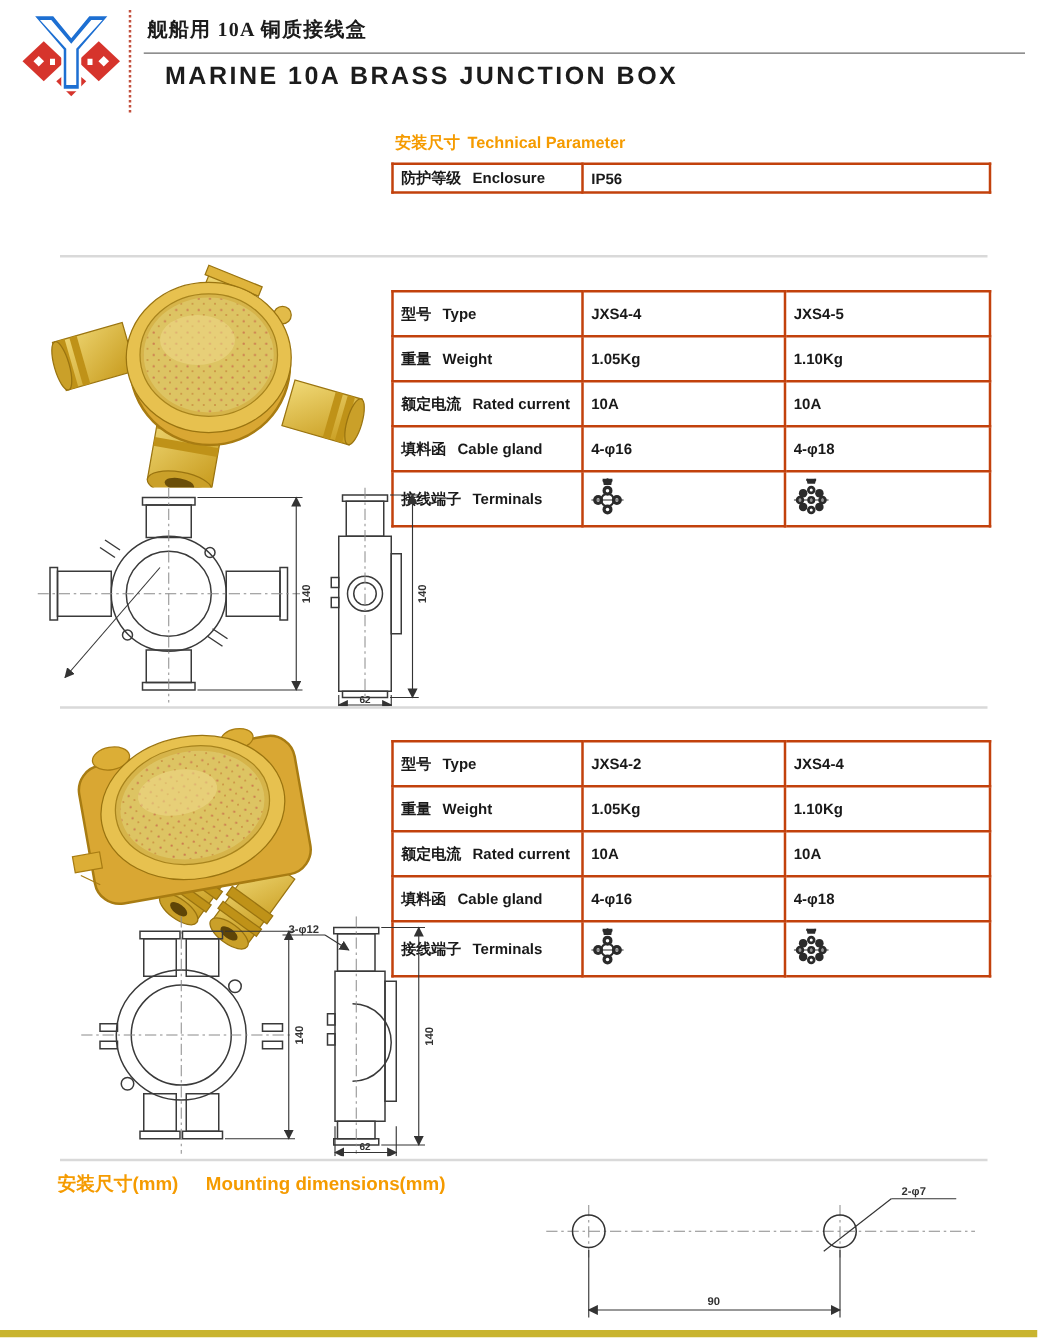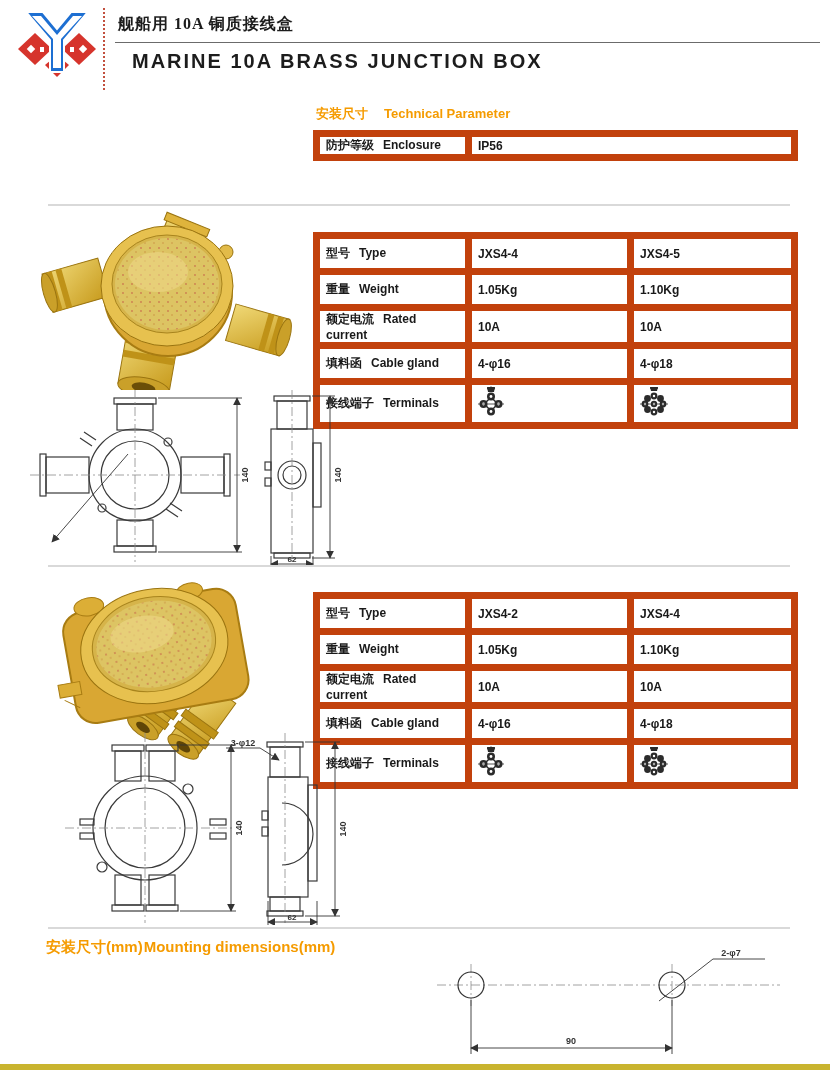--- a/index.html
+++ b/index.html
@@ -9,26 +9,26 @@
   }
   .abs{position:absolute;}
   
   .logo-sep{left:103px;top:8px;height:82px;width:0;border-left:2px dotted #c2503e;}
   .title-zh{left:118px;top:14px;font-size:16px;font-weight:bold;letter-spacing:1px;font-family:Liberation Serif, serif;}
   .title-rule{left:115px;top:42px;width:705px;border-top:1px solid #6b6b6b;height:0;}
   .title-en{left:132px;top:50px;font-size:20px;font-weight:bold;letter-spacing:2px;
             font-family:Liberation Sans, sans-serif;}
   
   .sec-heading{color:#F59B00;font-weight:bold;font-size:13px;letter-spacing:0;}
-  .sec-heading .en{margin-left:16px;}
+  .sec-heading .en{margin-left:6px;}
   .mount-heading{color:#F59B00;font-weight:bold;font-size:15px;}
-  .mount-heading .en{margin-left:1px;}
+  .mount-heading .en{margin-left:22px;}
   
   table.spec{border-collapse:collapse;table-layout:fixed;background:#fff;}
-  table.spec td{border:7px solid #c2410c;font-size:12px;font-weight:bold;color:#191919;
+  table.spec td{border:2px solid #c2410c;font-size:12px;font-weight:bold;color:#191919;
                 padding:0 6px;vertical-align:middle;}
   td.lbl{text-align:left;padding-left:9px;}
   td.lbl .en{margin-left:9px;}
   td.val{text-align:left;}
   
   .divider{left:48px;width:742px;height:0;border-top:2px solid #d9d9d9;}
   .bottom-bar{left:0;top:1064px;width:830px;height:6px;background:#c9b42f;}
   
   svg text{font-family:"Liberation Sans",sans-serif;font-size:9px;font-weight:bold;fill:#333;}
   svg text.small{font-size:8px;}

